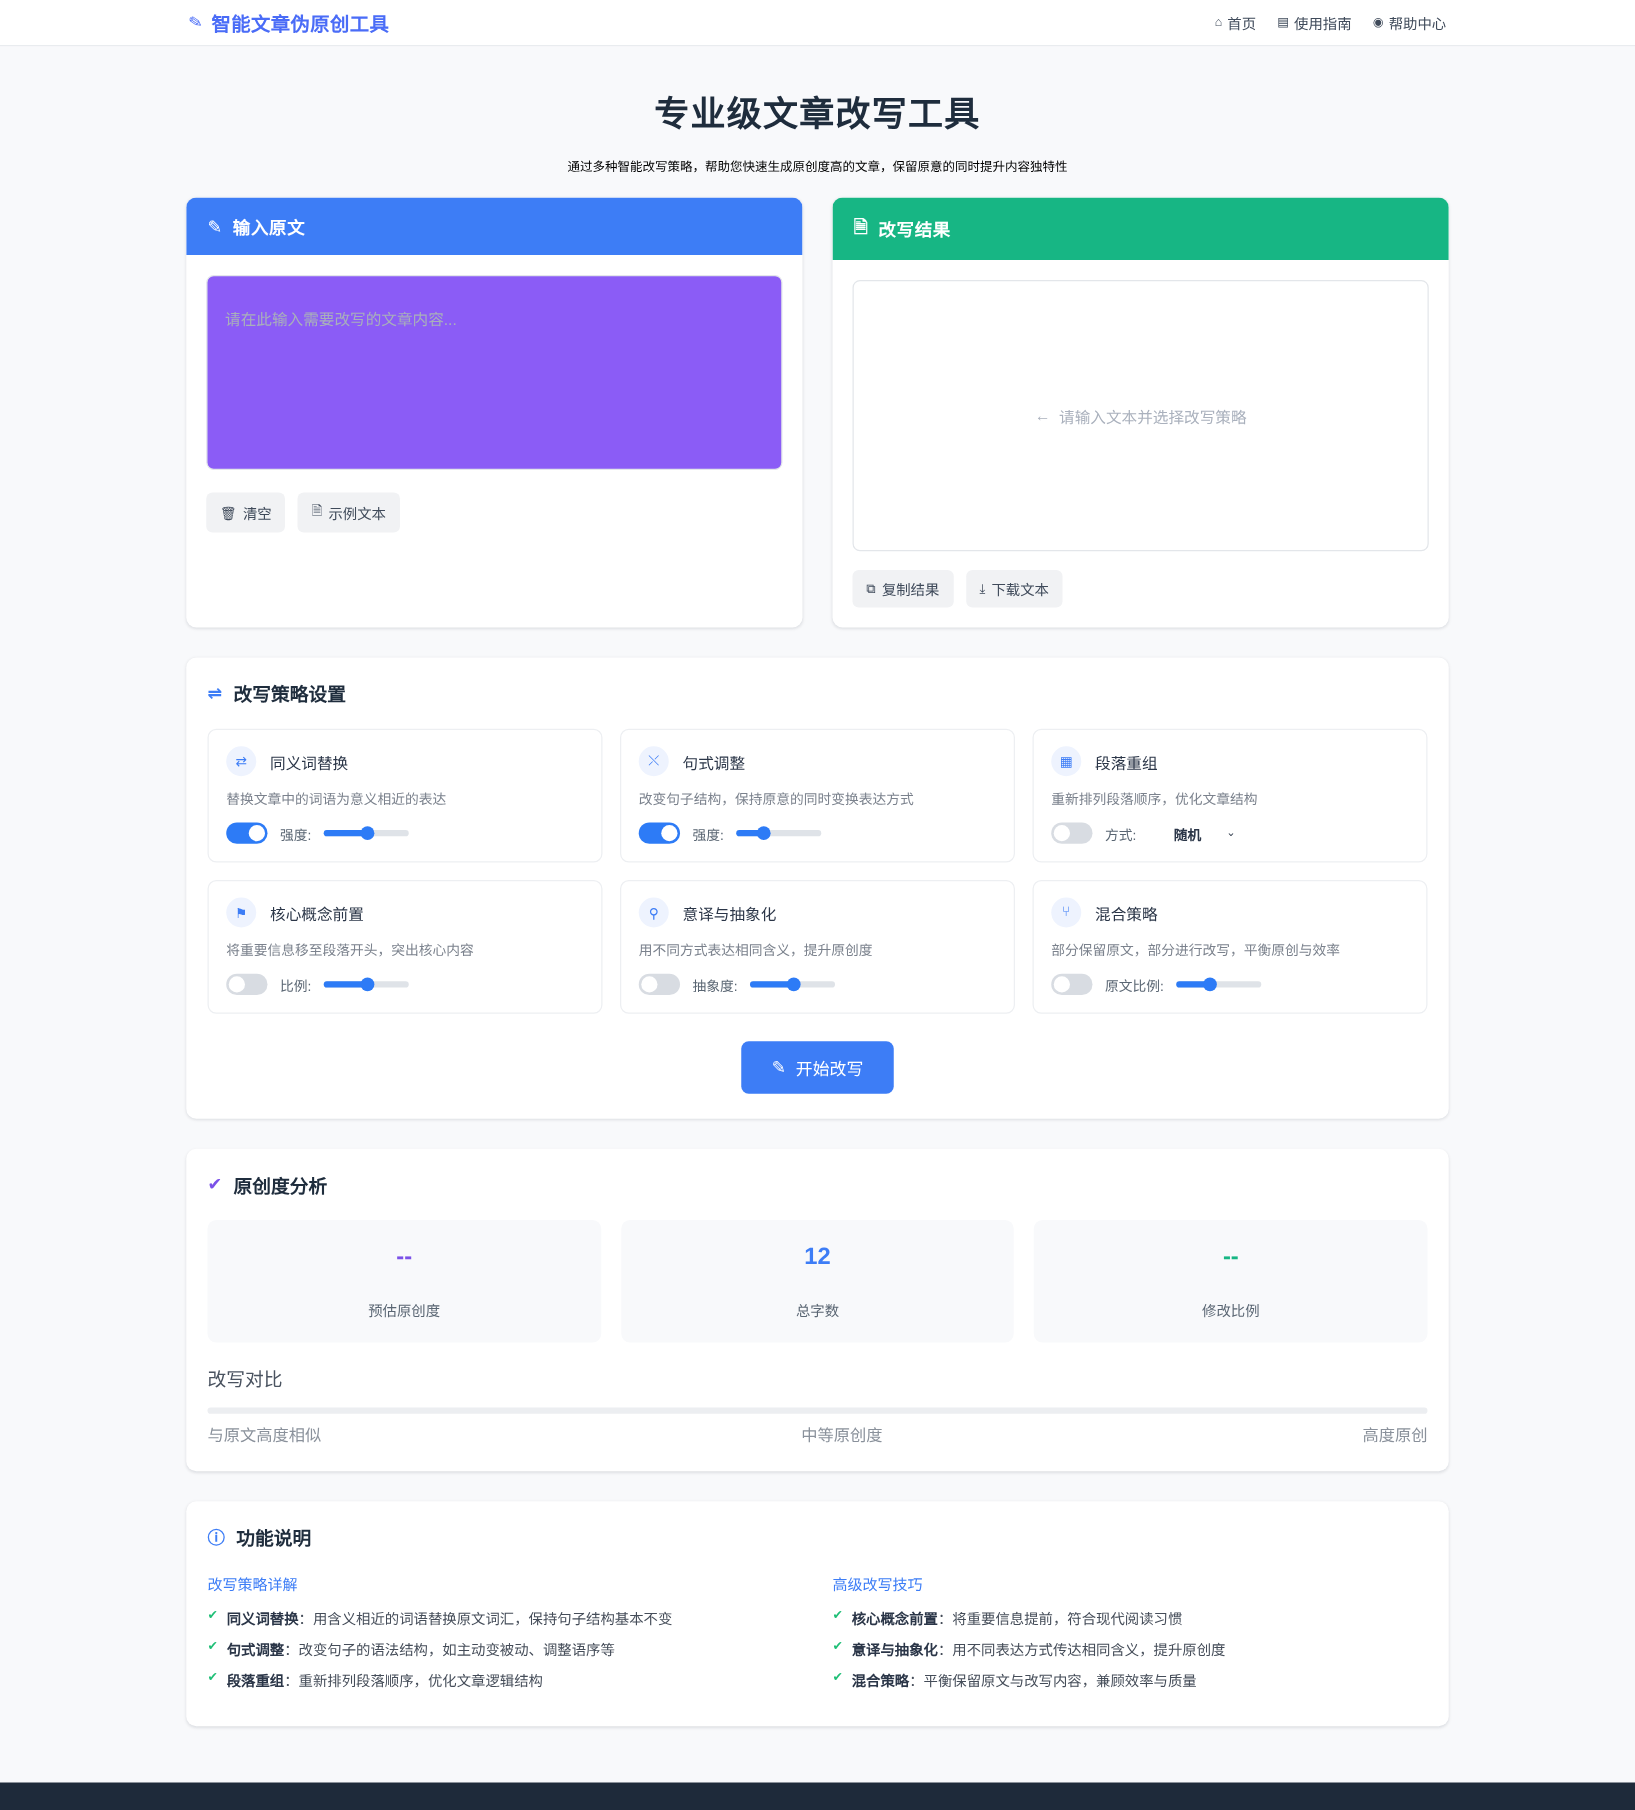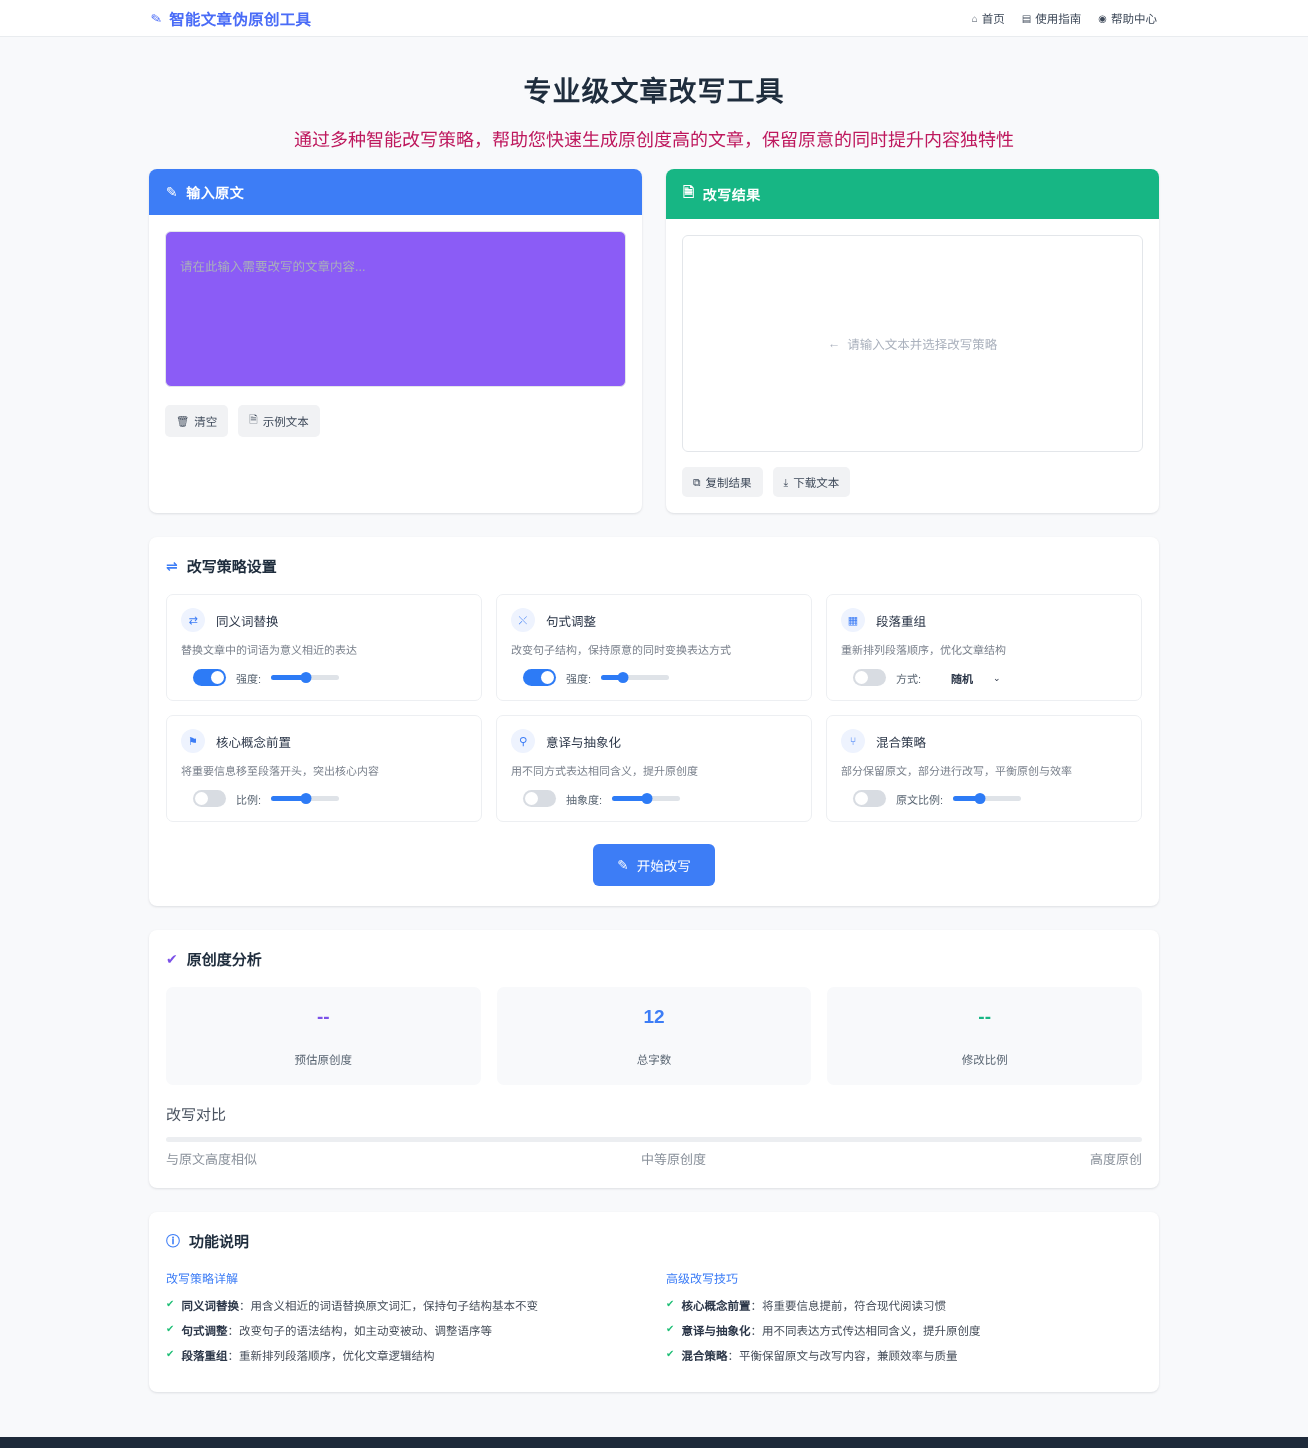--- a/index.html
+++ b/index.html
@@ -22,21 +22,21 @@
   .brand .ico{color:#4a6cf7;font-size:13px;transform:rotate(-10deg);}
   .nav-links{margin-left:auto;margin-right:133px;display:flex;align-items:center;gap:17px;}
   .nav-links a{
     display:flex;align-items:center;gap:4px;font-size:11.5px;
     color:#3f4a5a;text-decoration:none;
   }
   .nav-links a .ico{font-size:10px;color:#3f4a5a;}
   
   .page-head{text-align:center;padding:32px 0 18px;}
   .page-head h1{font-size:28px;font-weight:bold;color:#1f2d3d;letter-spacing:1px;}
-  .page-head p{margin-top:16px;font-size:18px;color:#be185d;}
+  .page-head p{margin-top:16px;font-size:10px;color:#000000;}
   
   .wrap{width:1010px;margin:0 auto;}
   .row{display:flex;gap:24px;}
   .card{
     background:#fff;border-radius:8px;
     box-shadow:0 1px 3px rgba(16,24,40,.08),0 1px 2px rgba(16,24,40,.04);
     overflow:hidden;
   }
   .col{flex:1;min-width:0;}
   .card-head{
@@ -80,21 +80,21 @@
     border:1px solid #edeff2;border-radius:7px;padding:13px 14px 14px;background:#fff;
   }
   .strat-head{display:flex;align-items:center;gap:11px;margin-bottom:9px;}
   .strat-ico{
     width:24px;height:24px;border-radius:50%;background:#eef3fe;
     display:flex;align-items:center;justify-content:center;
     color:#3d7df6;font-size:11px;flex:none;
   }
   .strat-name{font-size:12.5px;color:#2b3648;}
   .strat-desc{font-size:11px;color:#7b828d;margin-bottom:12px;}
-  .strat-ctl{display:flex;align-items:center;gap:10px;margin-left:12px;}
+  .strat-ctl{display:flex;align-items:center;gap:10px;}
   .toggle{
     width:33px;height:17px;border-radius:9px;background:#d8dce2;position:relative;
     flex:none;cursor:pointer;
   }
   .toggle.on{background:#2d7bf6;}
   .toggle::after{
     content:"";position:absolute;top:2px;left:2px;width:13px;height:13px;
     border-radius:50%;background:#fff;transition:left .15s;
   }
   .toggle.on::after{left:18px;}

